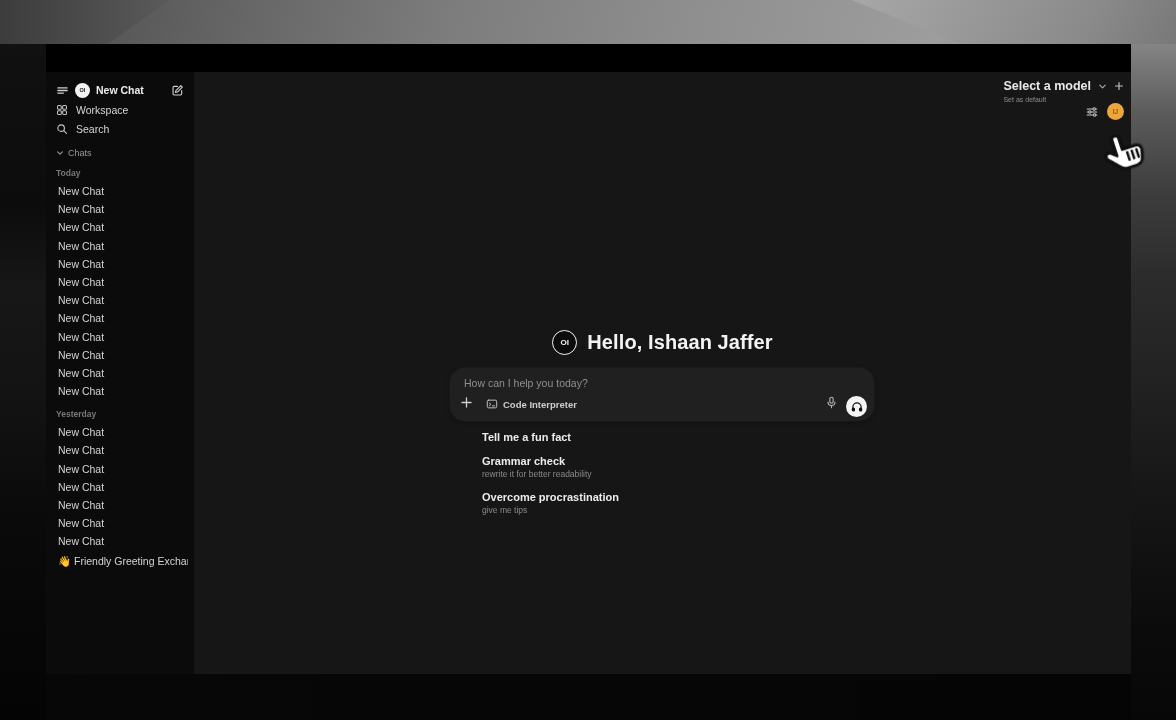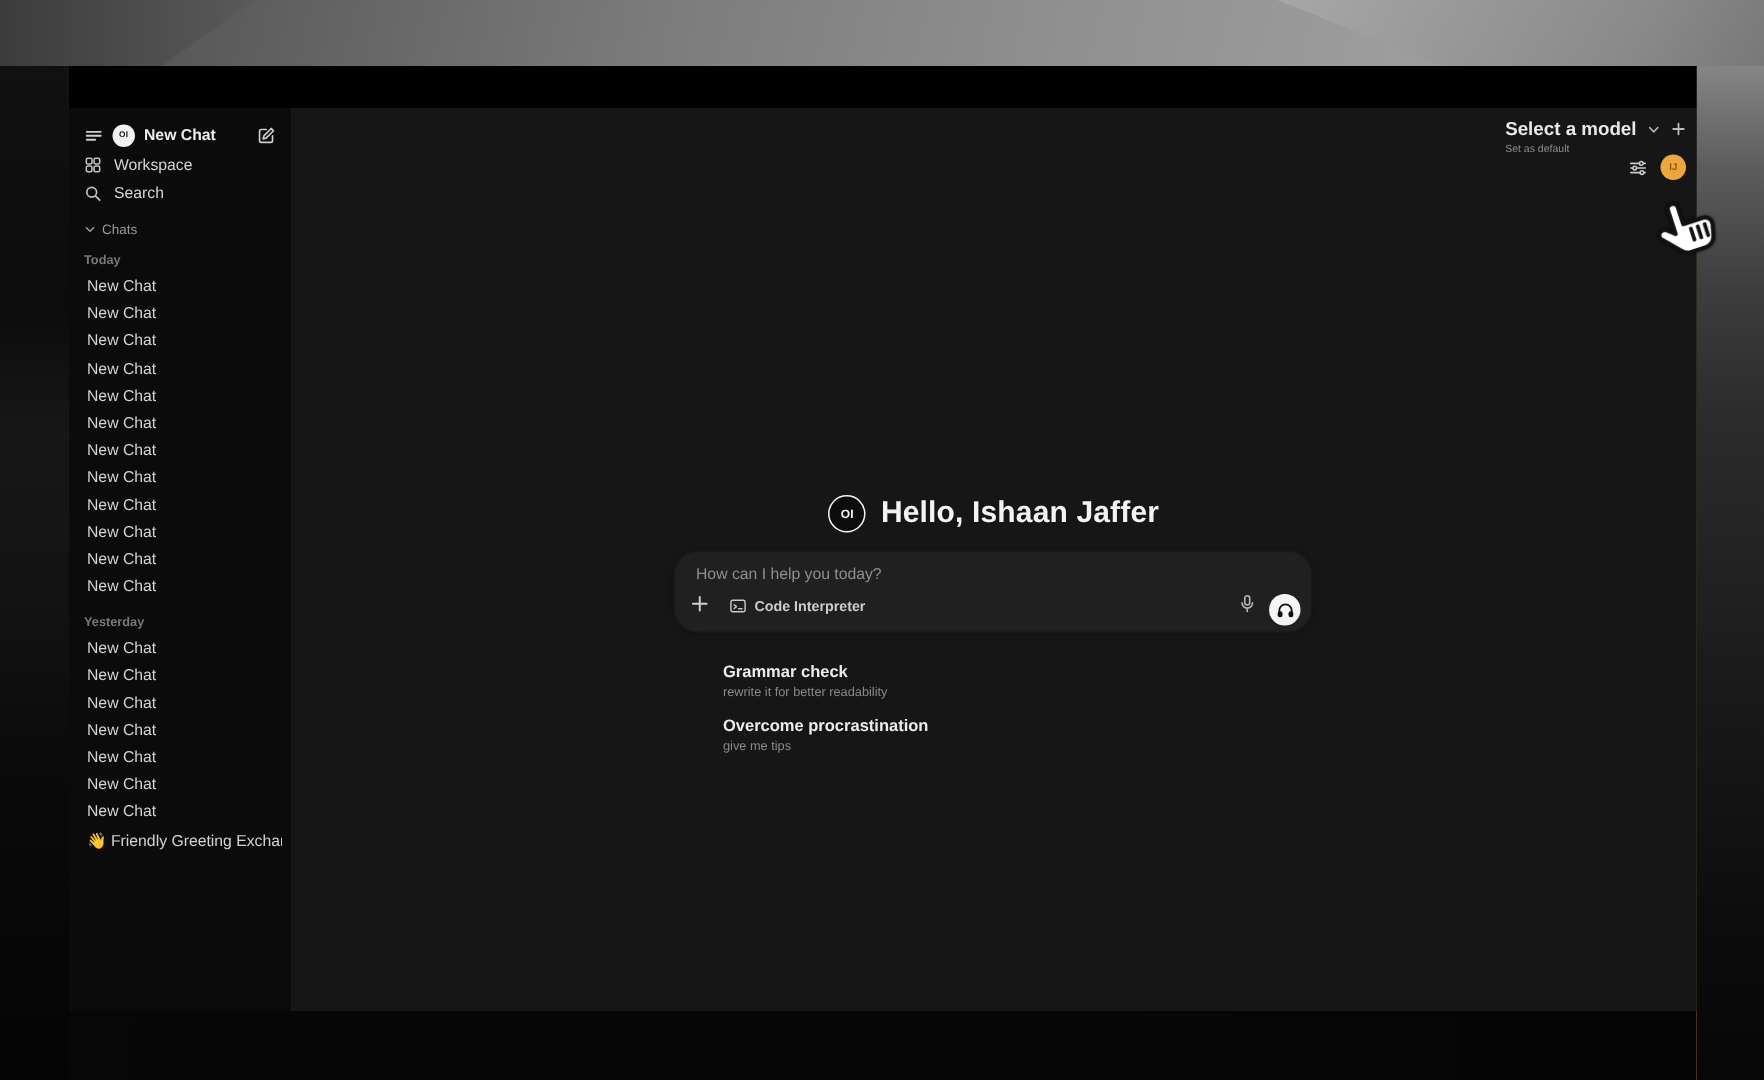--- a/index.html
+++ b/index.html
@@ -245,20 +245,21 @@
                   </svg>
               </span>
             </span>
           </div>
         </div>
 
         <div class="suggested">
           <div class="sg-list">
 
               <div class="sg-item">
+                <div class="sg-title">Tell me a fun fact</div>
               </div>
 
               <div class="sg-item">
                 <div class="sg-title">Grammar check</div>
                 <div class="sg-sub">rewrite it for better readability</div>
               </div>
 
               <div class="sg-item">
                 <div class="sg-title">Overcome procrastination</div>
                 <div class="sg-sub">give me tips</div>

